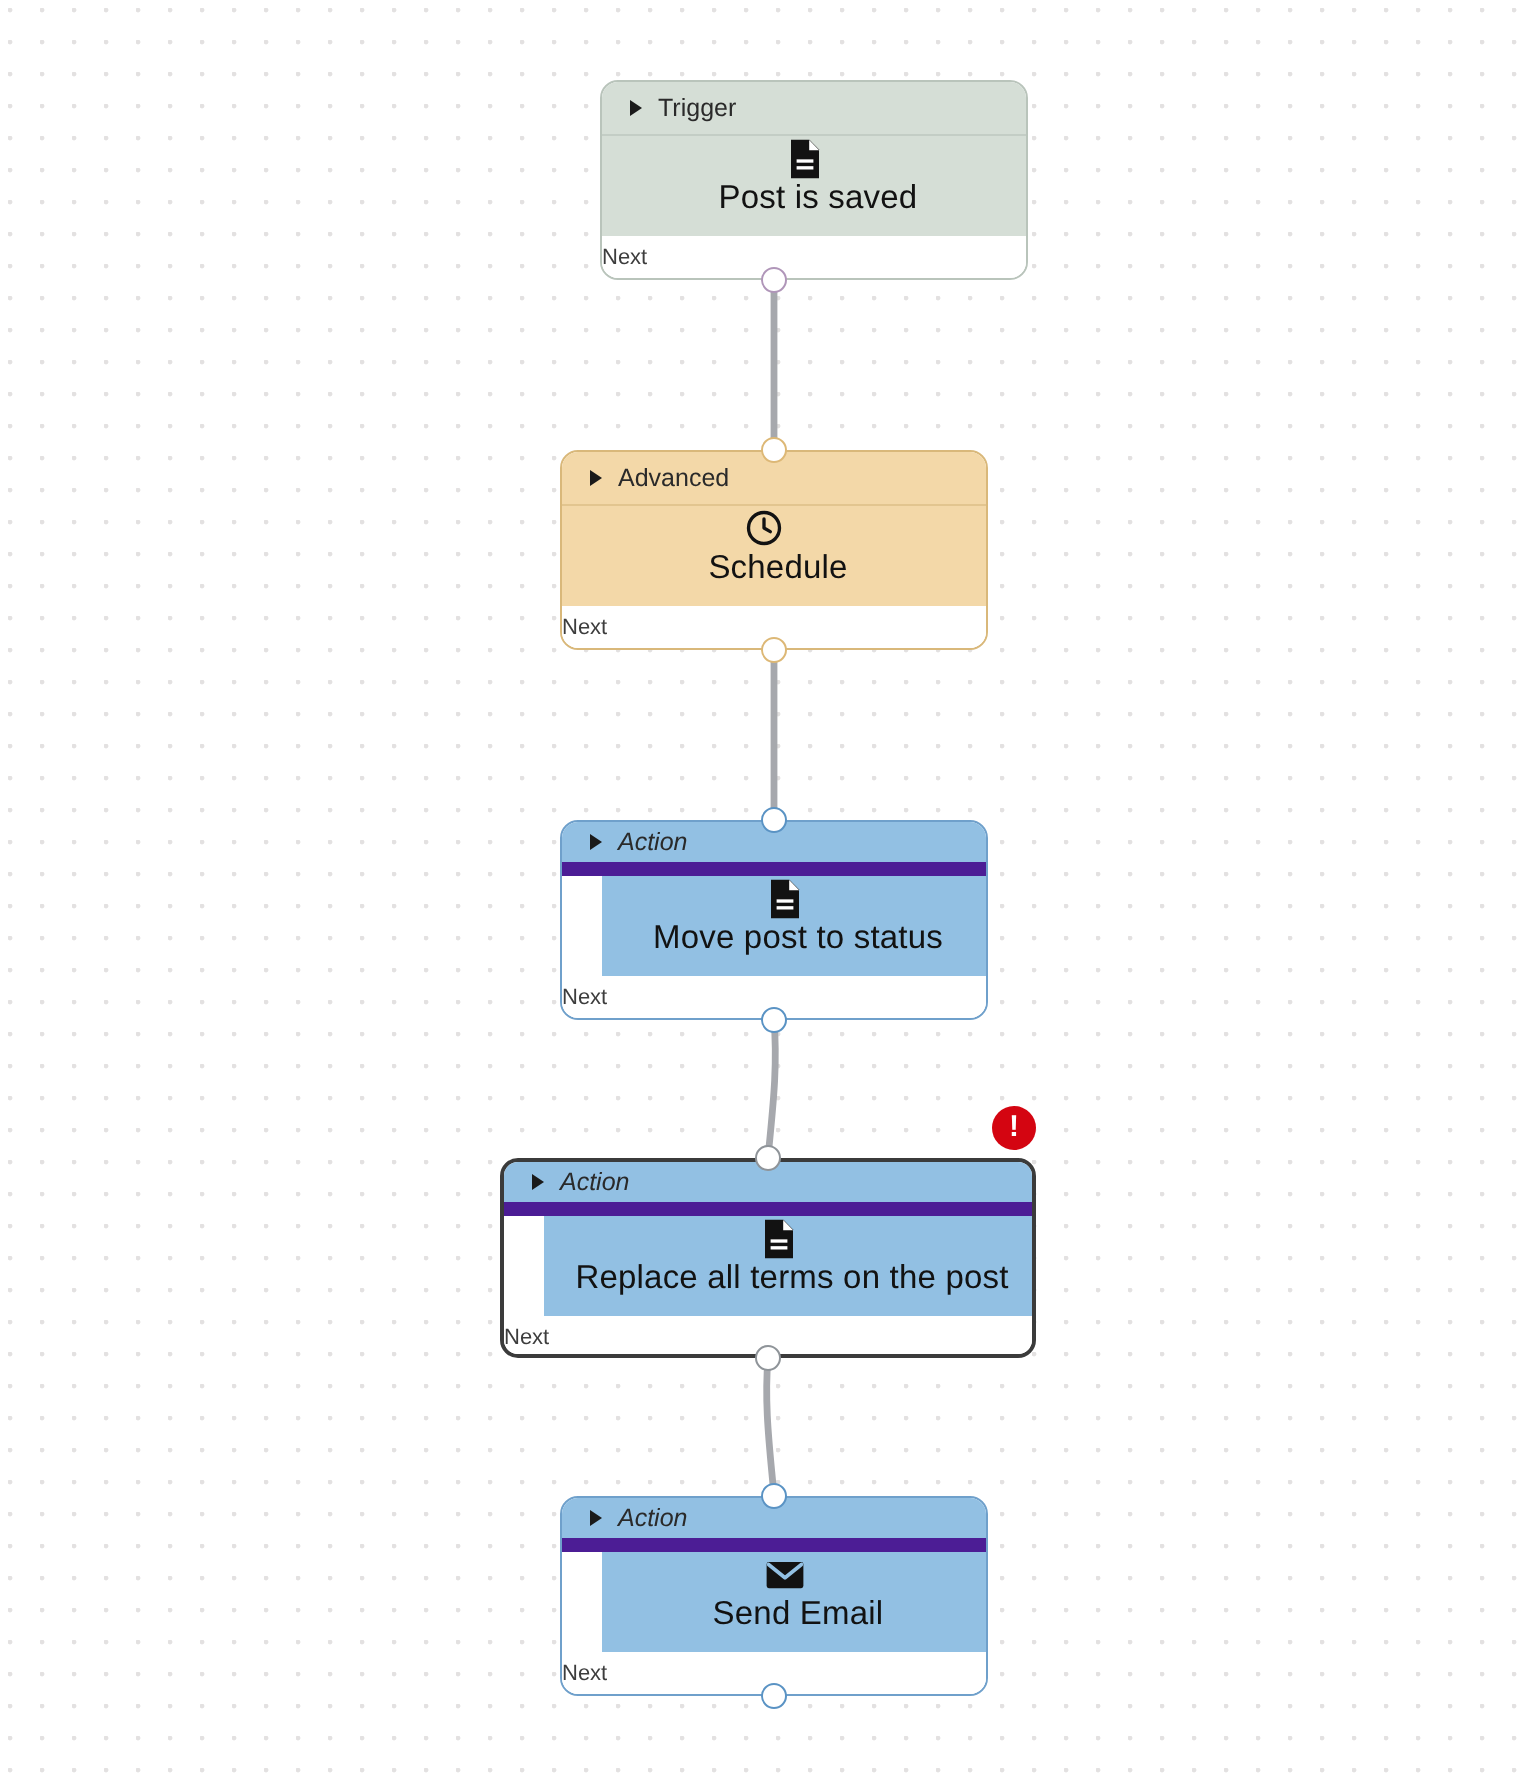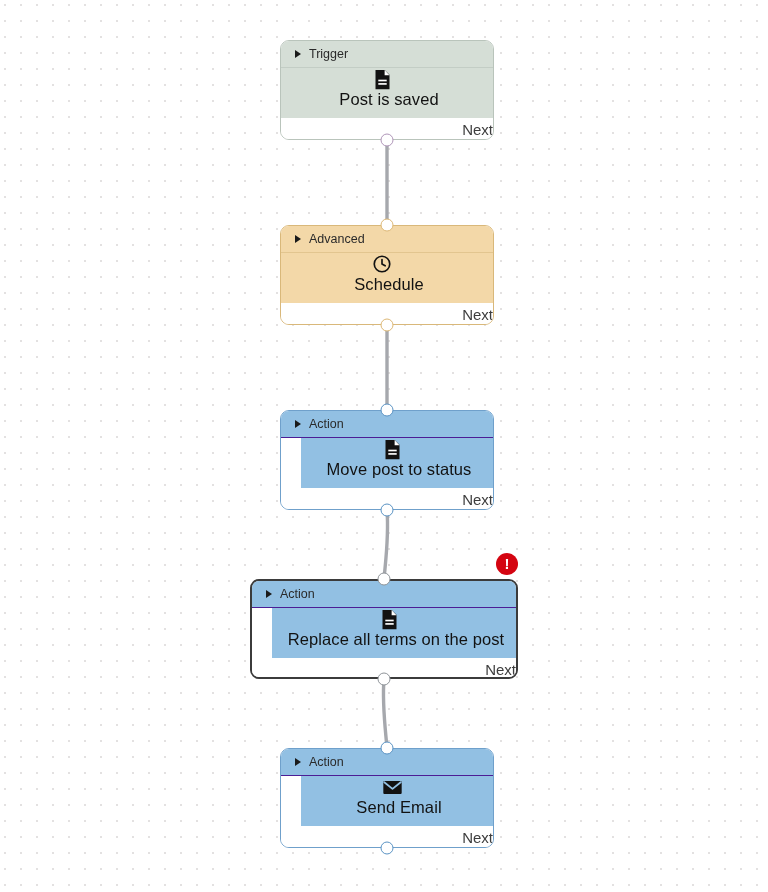--- a/index.html
+++ b/index.html
@@ -38,20 +38,21 @@
   
   .node {
     position: absolute;
     box-sizing: border-box;
     border-radius: 9px;
     overflow: hidden;
     background: #ffffff;
   }
   .node.trigger {
     border: 1px solid #b9c4bb;
+    margin-left: 20px;
   }
   .node.advanced {
     border: 1px solid #d9b87a;
   }
   .node.action {
     border: 1px solid #6fa0cb;
   }
   .node.selected {
     border: 2px solid #3b3b3b;
   }
@@ -62,21 +63,21 @@
     height: 27px;
     padding: 0 0 0 14px;
     font-size: 12.5px;
     color: #2a2a2a;
     box-sizing: border-box;
   }
   .trigger .node-header  { background: #d5ded6; border-bottom: 1px solid #c3cdc5; }
   .advanced .node-header { background: #f3d8a8; border-bottom: 1px solid #e0c characteristics; }
   .advanced .node-header { background: #f3d8a8; border-bottom: 1px solid #e3c territory; }
   .advanced .node-header { background: #f3d8a8; border-bottom: 1px solid #e2c58f; }
-  .action .node-header   { background: #92c0e3; border-bottom: 1px solid #4c1d95; }
+  .action .node-header   { background: #92c0e3; border-bottom: 7px solid #4c1d95; font-style: italic; }
 
   .caret {
     width: 0;
     height: 0;
     border-left: 6px solid #1a1a1a;
     border-top: 4.5px solid transparent;
     border-bottom: 4.5px solid transparent;
     margin-right: 8px;
     flex: none;
   }
@@ -106,22 +107,22 @@
     color: #121212;
     white-space: nowrap;
     letter-spacing: 0.1px;
   }
 
   .node-footer {
     height: 22px;
     background: #ffffff;
     display: flex;
     align-items: center;
-    justify-content: flex-end;
-    font-size: 15px;
+    justify-content: flex-start;
+    font-size: 11px;
     color: #3d3d3d;
     box-sizing: border-box;
   }
 
   
   .port {
     position: absolute;
     width: 13px;
     height: 13px;
     border-radius: 50%;

